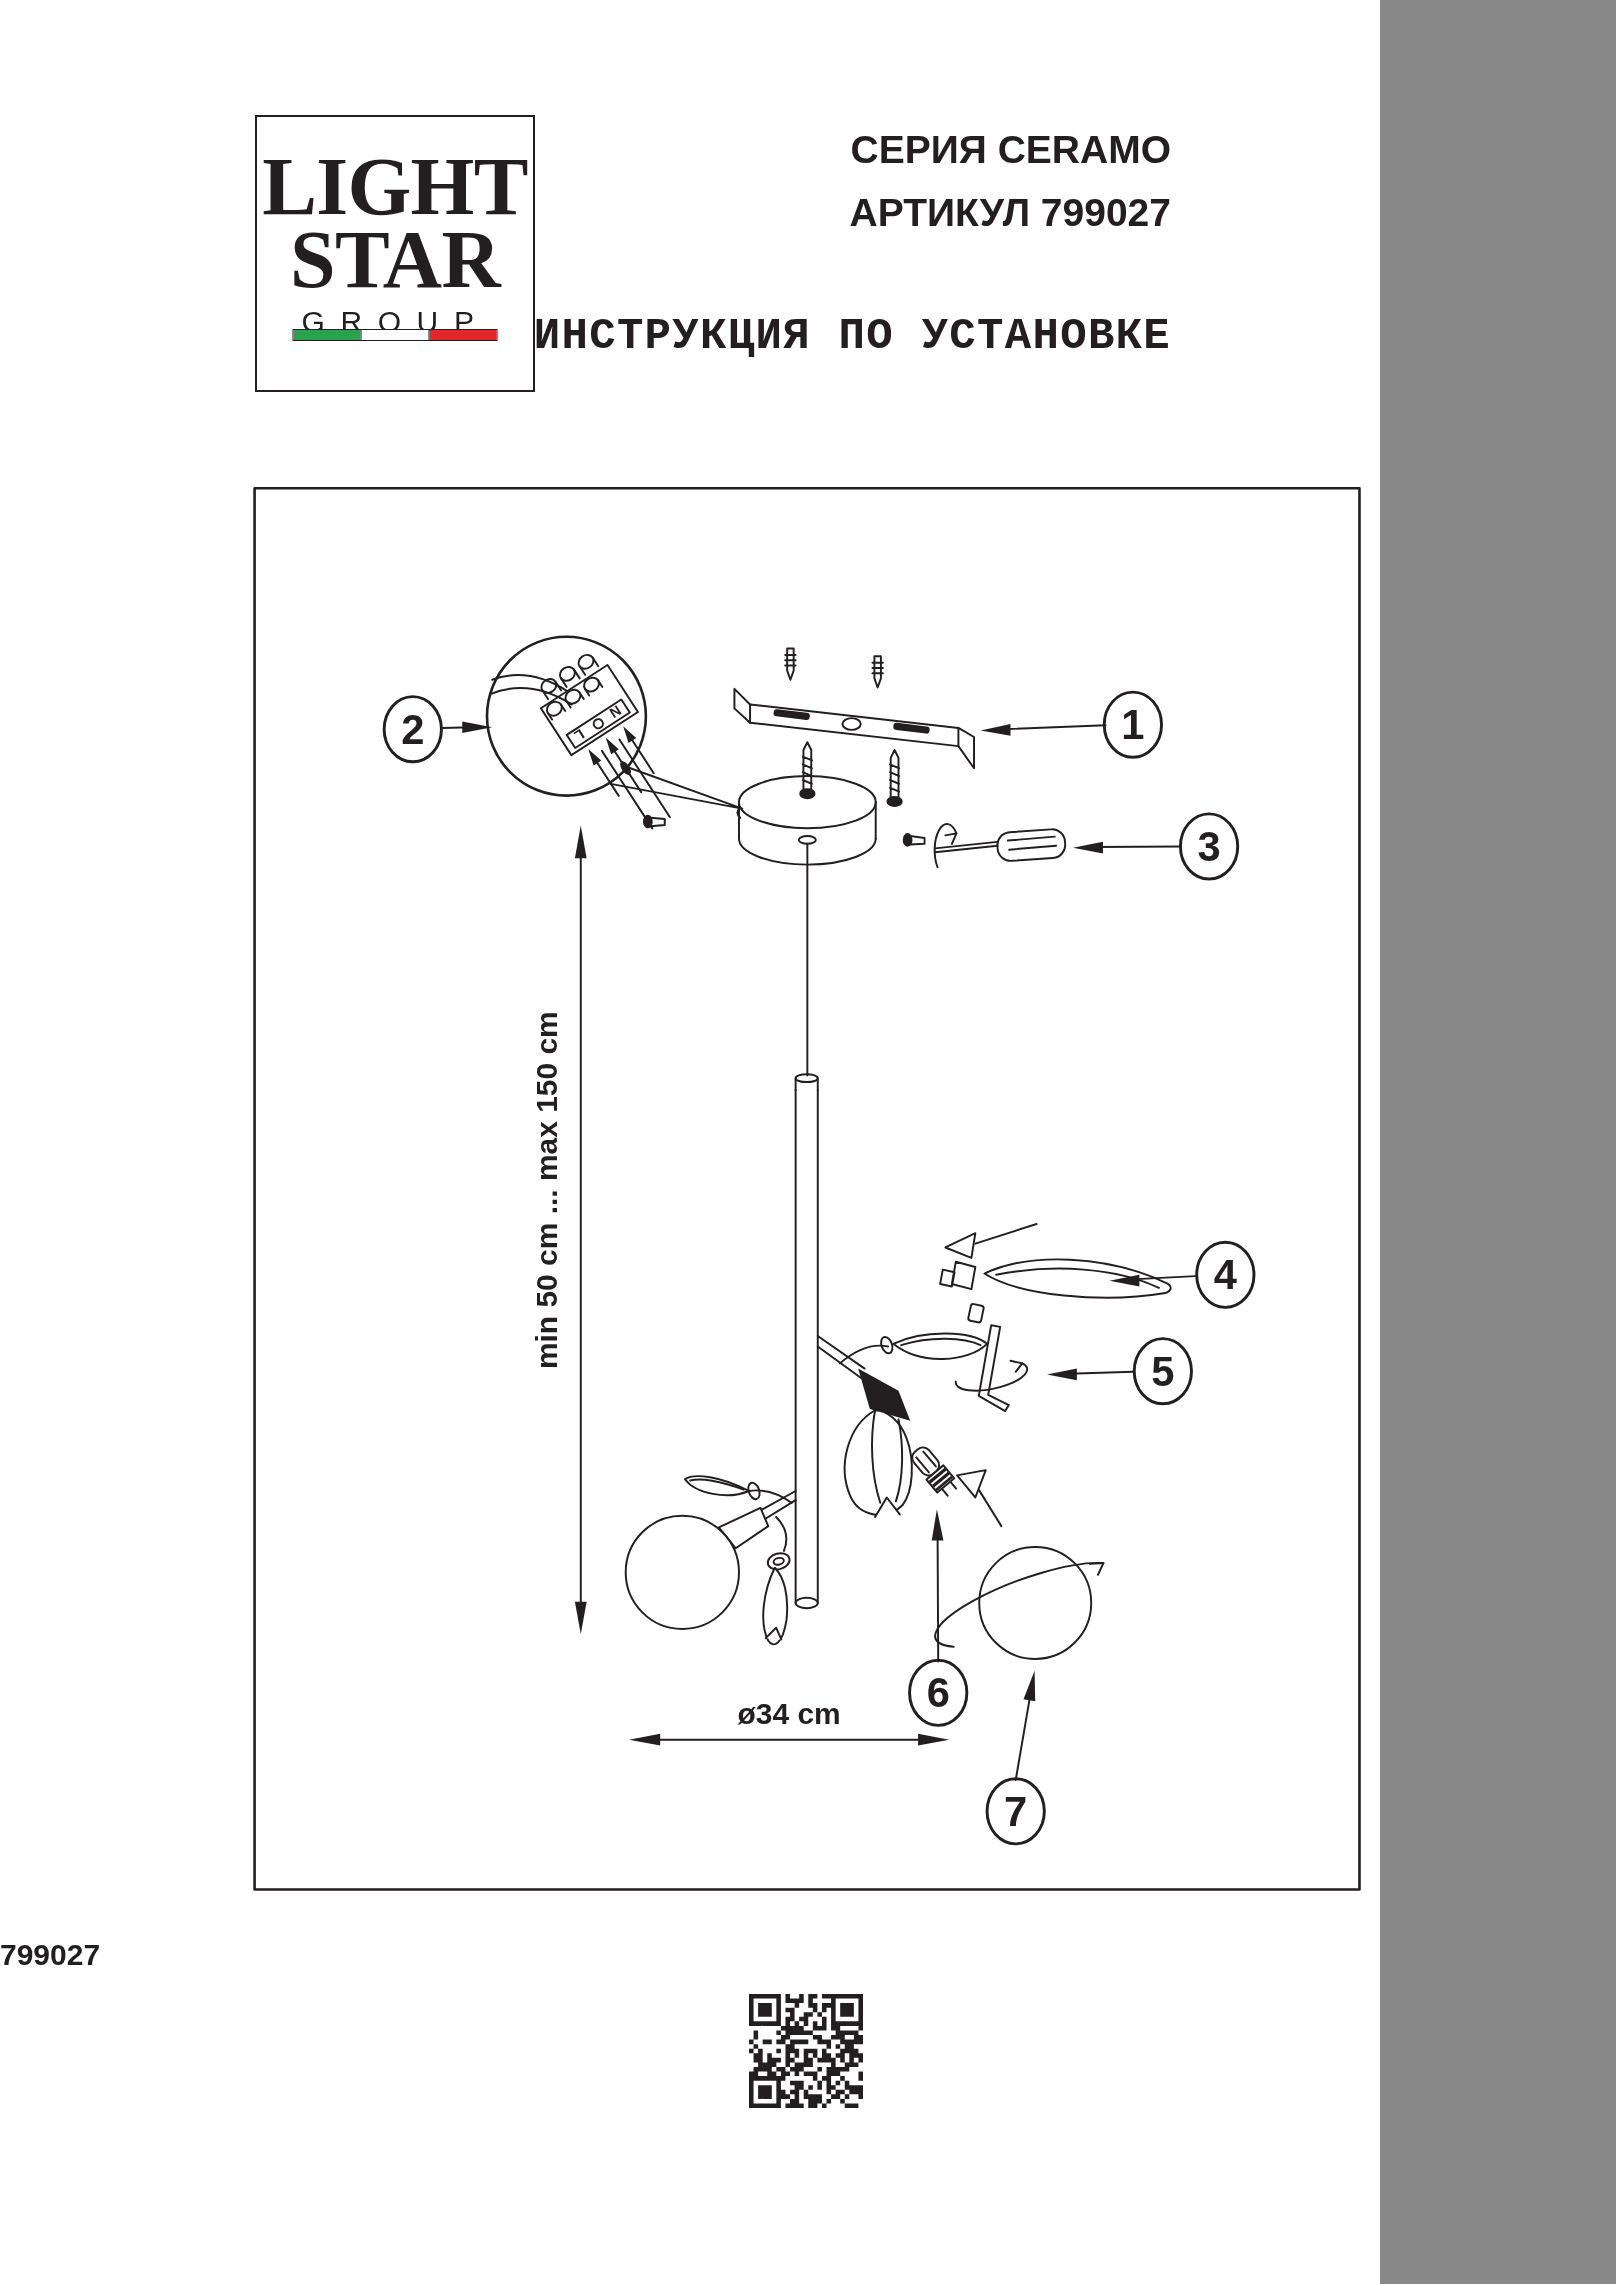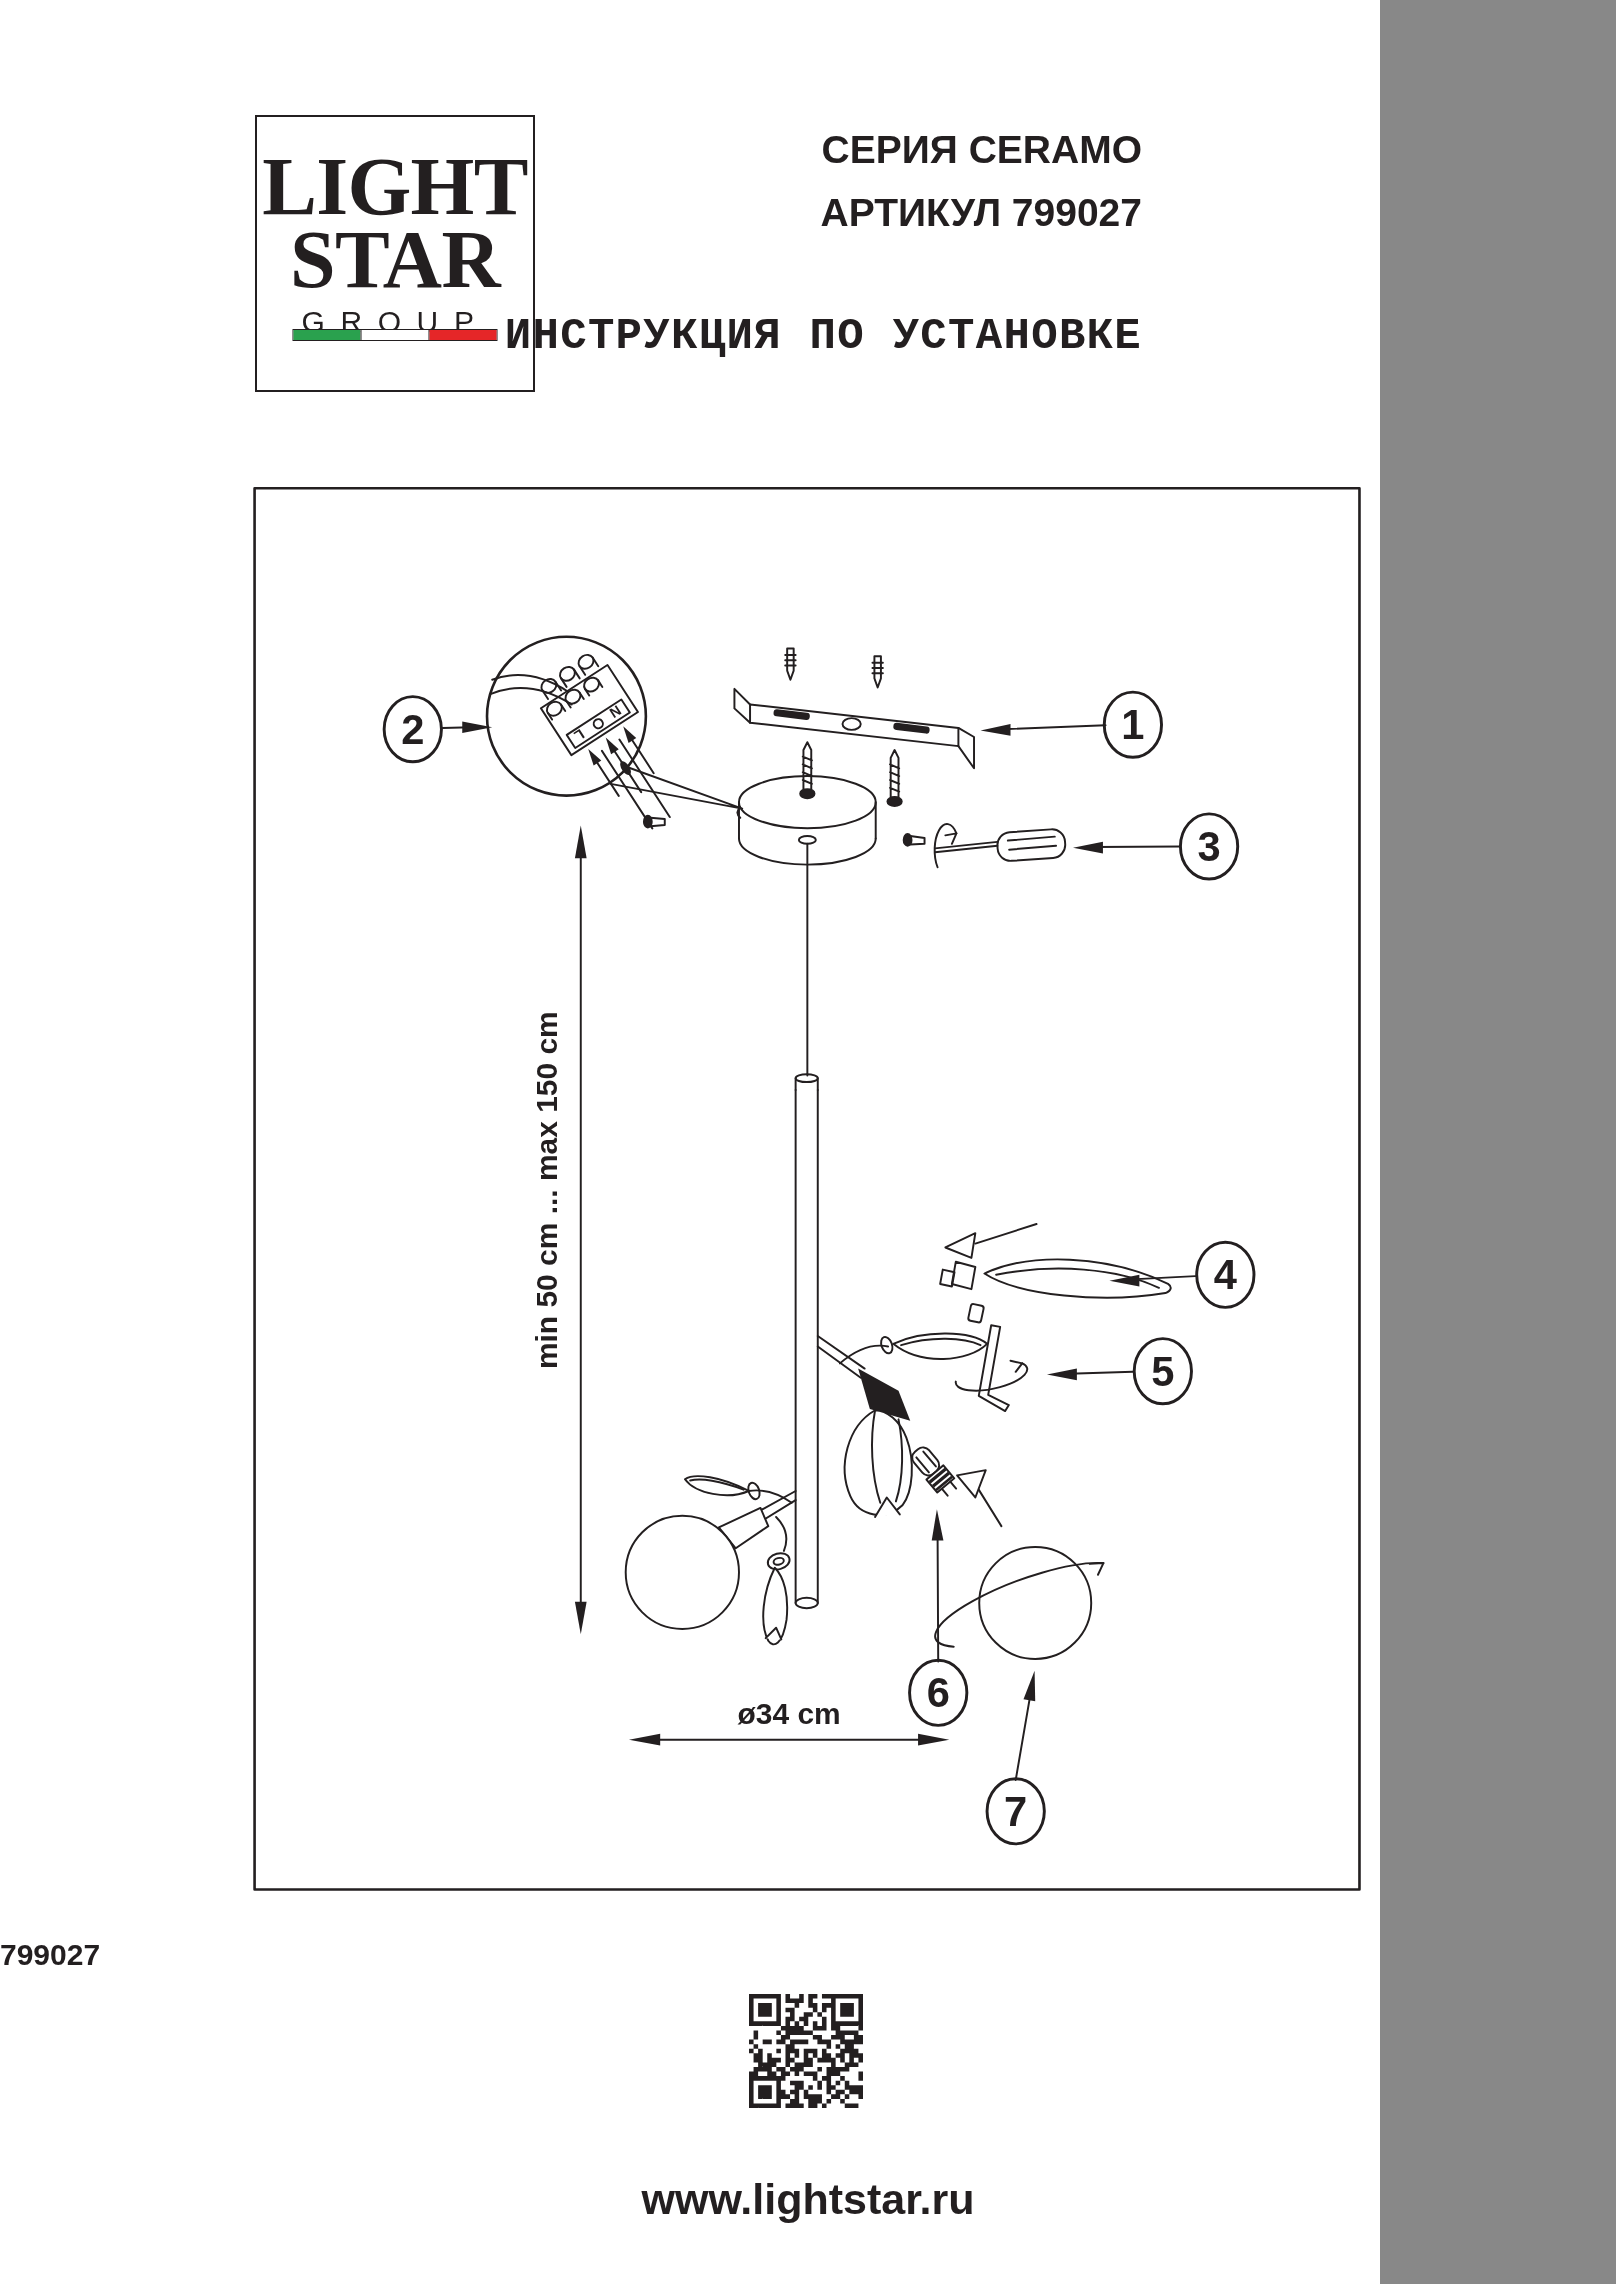--- a/index.html
+++ b/index.html
@@ -16,21 +16,21 @@
   #logo-group{position:absolute;top:188px;left:0;width:100%;text-align:center;
               font-size:30px;font-weight:400;letter-spacing:15.6px;padding-left:1px;box-sizing:border-box;}
   #flag{position:absolute;top:212px;left:50%;transform:translateX(-50%);width:203px;height:10.4px;
         border:1.3px solid #231f20;display:flex;}
   #flag .seg{flex:1 1 33%;height:100%;}
   #flag .g{background:#2aa14e;}
   #flag .w{background:#ffffff;border-left:1.3px solid #231f20;border-right:1.3px solid #231f20;}
   #flag .r{background:#e52628;}
 
   
-  .hdr{position:absolute;right:238px;text-align:left;font-weight:bold;line-height:1;white-space:nowrap;}
+  .hdr{position:absolute;right:209px;text-align:left;font-weight:bold;line-height:1;white-space:nowrap;}
   #hdr-series{top:130px;font-size:39px;}
   #hdr-article{top:193px;font-size:39px;}
   #hdr-title1{top:314px;font-size:44px;letter-spacing:1.3px;font-family:Liberation Mono, monospace;}
   #hdr-title2{top:375px;font-size:44px;letter-spacing:1.3px;}
 
   
   #art{left:0;top:0;width:1616px;height:2284px;}
   text.callout-num{font-family:"Liberation Sans",sans-serif;font-weight:bold;font-size:64px;fill:#231f20;}
   text.dim{font-family:"Liberation Sans",sans-serif;font-weight:bold;font-size:46px;fill:#231f20;}
   text.tiny{font-family:"Liberation Sans",sans-serif;font-weight:bold;font-size:22px;fill:#231f20;}
@@ -306,16 +306,15 @@
       <polygon points="966,2672 1014,2663 1014,2681" fill="#231f20" stroke="none"></polygon>
       <polygon points="1458,2672 1410,2663 1410,2681" fill="#231f20" stroke="none"></polygon>
       <text class="dim" x="1212" y="2648" text-anchor="middle" stroke="none" fill="#231f20">ø34 cm</text>
     </g>
   </svg>
 
   <div class="abs" id="ft-article">799027</div>
   <svg class="abs" id="qr" width="114" height="114" viewBox="0 0 175 175">
     <path id="qr-path" fill="#231f20" d="M0 0h7v7h-7zM7 0h7v7h-7zM14 0h7v7h-7zM21 0h7v7h-7zM28 0h7v7h-7zM35 0h7v7h-7zM42 0h7v7h-7zM56 0h7v7h-7zM77 0h7v7h-7zM91 0h7v7h-7zM98 0h7v7h-7zM112 0h7v7h-7zM119 0h7v7h-7zM126 0h7v7h-7zM133 0h7v7h-7zM140 0h7v7h-7zM147 0h7v7h-7zM154 0h7v7h-7zM161 0h7v7h-7zM168 0h7v7h-7zM0 7h7v7h-7zM42 7h7v7h-7zM56 7h7v7h-7zM63 7h7v7h-7zM70 7h7v7h-7zM77 7h7v7h-7zM91 7h7v7h-7zM126 7h7v7h-7zM168 7h7v7h-7zM0 14h7v7h-7zM14 14h7v7h-7zM21 14h7v7h-7zM28 14h7v7h-7zM42 14h7v7h-7zM70 14h7v7h-7zM91 14h7v7h-7zM98 14h7v7h-7zM112 14h7v7h-7zM119 14h7v7h-7zM126 14h7v7h-7zM140 14h7v7h-7zM147 14h7v7h-7zM154 14h7v7h-7zM168 14h7v7h-7zM0 21h7v7h-7zM14 21h7v7h-7zM21 21h7v7h-7zM28 21h7v7h-7zM42 21h7v7h-7zM56 21h7v7h-7zM63 21h7v7h-7zM98 21h7v7h-7zM112 21h7v7h-7zM126 21h7v7h-7zM140 21h7v7h-7zM147 21h7v7h-7zM154 21h7v7h-7zM168 21h7v7h-7zM0 28h7v7h-7zM14 28h7v7h-7zM21 28h7v7h-7zM28 28h7v7h-7zM42 28h7v7h-7zM63 28h7v7h-7zM84 28h7v7h-7zM91 28h7v7h-7zM105 28h7v7h-7zM126 28h7v7h-7zM140 28h7v7h-7zM147 28h7v7h-7zM154 28h7v7h-7zM168 28h7v7h-7zM0 35h7v7h-7zM42 35h7v7h-7zM56 35h7v7h-7zM63 35h7v7h-7zM77 35h7v7h-7zM84 35h7v7h-7zM112 35h7v7h-7zM126 35h7v7h-7zM168 35h7v7h-7zM0 42h7v7h-7zM7 42h7v7h-7zM14 42h7v7h-7zM21 42h7v7h-7zM28 42h7v7h-7zM35 42h7v7h-7zM42 42h7v7h-7zM56 42h7v7h-7zM70 42h7v7h-7zM84 42h7v7h-7zM98 42h7v7h-7zM112 42h7v7h-7zM126 42h7v7h-7zM133 42h7v7h-7zM140 42h7v7h-7zM147 42h7v7h-7zM154 42h7v7h-7zM161 42h7v7h-7zM168 42h7v7h-7zM49 49h7v7h-7zM56 49h7v7h-7zM63 49h7v7h-7zM70 49h7v7h-7zM77 49h7v7h-7zM98 49h7v7h-7zM105 49h7v7h-7zM112 49h7v7h-7zM126 49h7v7h-7zM133 49h7v7h-7zM168 49h7v7h-7zM7 56h7v7h-7zM42 56h7v7h-7zM56 56h7v7h-7zM63 56h7v7h-7zM70 56h7v7h-7zM77 56h7v7h-7zM84 56h7v7h-7zM91 56h7v7h-7zM133 56h7v7h-7zM140 56h7v7h-7zM147 56h7v7h-7zM154 56h7v7h-7zM161 56h7v7h-7zM7 63h7v7h-7zM49 63h7v7h-7zM56 63h7v7h-7zM98 63h7v7h-7zM105 63h7v7h-7zM126 63h7v7h-7zM133 63h7v7h-7zM140 63h7v7h-7zM161 63h7v7h-7zM168 63h7v7h-7zM0 70h7v7h-7zM21 70h7v7h-7zM28 70h7v7h-7zM42 70h7v7h-7zM49 70h7v7h-7zM63 70h7v7h-7zM70 70h7v7h-7zM77 70h7v7h-7zM84 70h7v7h-7zM105 70h7v7h-7zM112 70h7v7h-7zM119 70h7v7h-7zM140 70h7v7h-7zM147 70h7v7h-7zM154 70h7v7h-7zM161 70h7v7h-7zM168 70h7v7h-7zM7 77h7v7h-7zM56 77h7v7h-7zM63 77h7v7h-7zM119 77h7v7h-7zM133 77h7v7h-7zM147 77h7v7h-7zM154 77h7v7h-7zM0 84h7v7h-7zM14 84h7v7h-7zM42 84h7v7h-7zM56 84h7v7h-7zM63 84h7v7h-7zM70 84h7v7h-7zM84 84h7v7h-7zM91 84h7v7h-7zM98 84h7v7h-7zM112 84h7v7h-7zM140 84h7v7h-7zM147 84h7v7h-7zM154 84h7v7h-7zM161 84h7v7h-7zM7 91h7v7h-7zM14 91h7v7h-7zM28 91h7v7h-7zM56 91h7v7h-7zM70 91h7v7h-7zM84 91h7v7h-7zM98 91h7v7h-7zM112 91h7v7h-7zM119 91h7v7h-7zM133 91h7v7h-7zM140 91h7v7h-7zM154 91h7v7h-7zM161 91h7v7h-7zM168 91h7v7h-7zM7 98h7v7h-7zM14 98h7v7h-7zM28 98h7v7h-7zM35 98h7v7h-7zM42 98h7v7h-7zM56 98h7v7h-7zM63 98h7v7h-7zM84 98h7v7h-7zM91 98h7v7h-7zM105 98h7v7h-7zM112 98h7v7h-7zM119 98h7v7h-7zM126 98h7v7h-7zM140 98h7v7h-7zM154 98h7v7h-7zM168 98h7v7h-7zM14 105h7v7h-7zM21 105h7v7h-7zM28 105h7v7h-7zM35 105h7v7h-7zM56 105h7v7h-7zM70 105h7v7h-7zM77 105h7v7h-7zM84 105h7v7h-7zM91 105h7v7h-7zM126 105h7v7h-7zM147 105h7v7h-7zM154 105h7v7h-7zM161 105h7v7h-7zM7 112h7v7h-7zM14 112h7v7h-7zM21 112h7v7h-7zM28 112h7v7h-7zM42 112h7v7h-7zM49 112h7v7h-7zM63 112h7v7h-7zM70 112h7v7h-7zM77 112h7v7h-7zM105 112h7v7h-7zM119 112h7v7h-7zM126 112h7v7h-7zM133 112h7v7h-7zM140 112h7v7h-7zM147 112h7v7h-7zM0 119h7v7h-7zM7 119h7v7h-7zM28 119h7v7h-7zM35 119h7v7h-7zM49 119h7v7h-7zM56 119h7v7h-7zM70 119h7v7h-7zM84 119h7v7h-7zM91 119h7v7h-7zM98 119h7v7h-7zM119 119h7v7h-7zM126 119h7v7h-7zM133 119h7v7h-7zM168 119h7v7h-7zM0 126h7v7h-7zM7 126h7v7h-7zM14 126h7v7h-7zM21 126h7v7h-7zM28 126h7v7h-7zM35 126h7v7h-7zM42 126h7v7h-7zM49 126h7v7h-7zM98 126h7v7h-7zM112 126h7v7h-7zM119 126h7v7h-7zM140 126h7v7h-7zM168 126h7v7h-7zM0 133h7v7h-7zM42 133h7v7h-7zM63 133h7v7h-7zM70 133h7v7h-7zM77 133h7v7h-7zM105 133h7v7h-7zM119 133h7v7h-7zM133 133h7v7h-7zM147 133h7v7h-7zM0 140h7v7h-7zM14 140h7v7h-7zM21 140h7v7h-7zM28 140h7v7h-7zM42 140h7v7h-7zM70 140h7v7h-7zM77 140h7v7h-7zM91 140h7v7h-7zM105 140h7v7h-7zM119 140h7v7h-7zM126 140h7v7h-7zM147 140h7v7h-7zM154 140h7v7h-7zM161 140h7v7h-7zM168 140h7v7h-7zM0 147h7v7h-7zM14 147h7v7h-7zM21 147h7v7h-7zM28 147h7v7h-7zM42 147h7v7h-7zM49 147h7v7h-7zM63 147h7v7h-7zM70 147h7v7h-7zM84 147h7v7h-7zM119 147h7v7h-7zM133 147h7v7h-7zM140 147h7v7h-7zM154 147h7v7h-7zM161 147h7v7h-7zM168 147h7v7h-7zM0 154h7v7h-7zM14 154h7v7h-7zM21 154h7v7h-7zM28 154h7v7h-7zM42 154h7v7h-7zM49 154h7v7h-7zM56 154h7v7h-7zM70 154h7v7h-7zM84 154h7v7h-7zM91 154h7v7h-7zM98 154h7v7h-7zM105 154h7v7h-7zM126 154h7v7h-7zM133 154h7v7h-7zM147 154h7v7h-7zM168 154h7v7h-7zM0 161h7v7h-7zM42 161h7v7h-7zM63 161h7v7h-7zM70 161h7v7h-7zM91 161h7v7h-7zM98 161h7v7h-7zM105 161h7v7h-7zM119 161h7v7h-7zM140 161h7v7h-7zM0 168h7v7h-7zM7 168h7v7h-7zM14 168h7v7h-7zM21 168h7v7h-7zM28 168h7v7h-7zM35 168h7v7h-7zM42 168h7v7h-7zM56 168h7v7h-7zM63 168h7v7h-7zM70 168h7v7h-7zM77 168h7v7h-7zM91 168h7v7h-7zM98 168h7v7h-7zM112 168h7v7h-7zM147 168h7v7h-7zM154 168h7v7h-7zM161 168h7v7h-7z"></path>
   </svg>
-  <div class="abs" id="ft-site">www.lightstar.ru</div>
 
 </div>
 
 
 </body></html>

